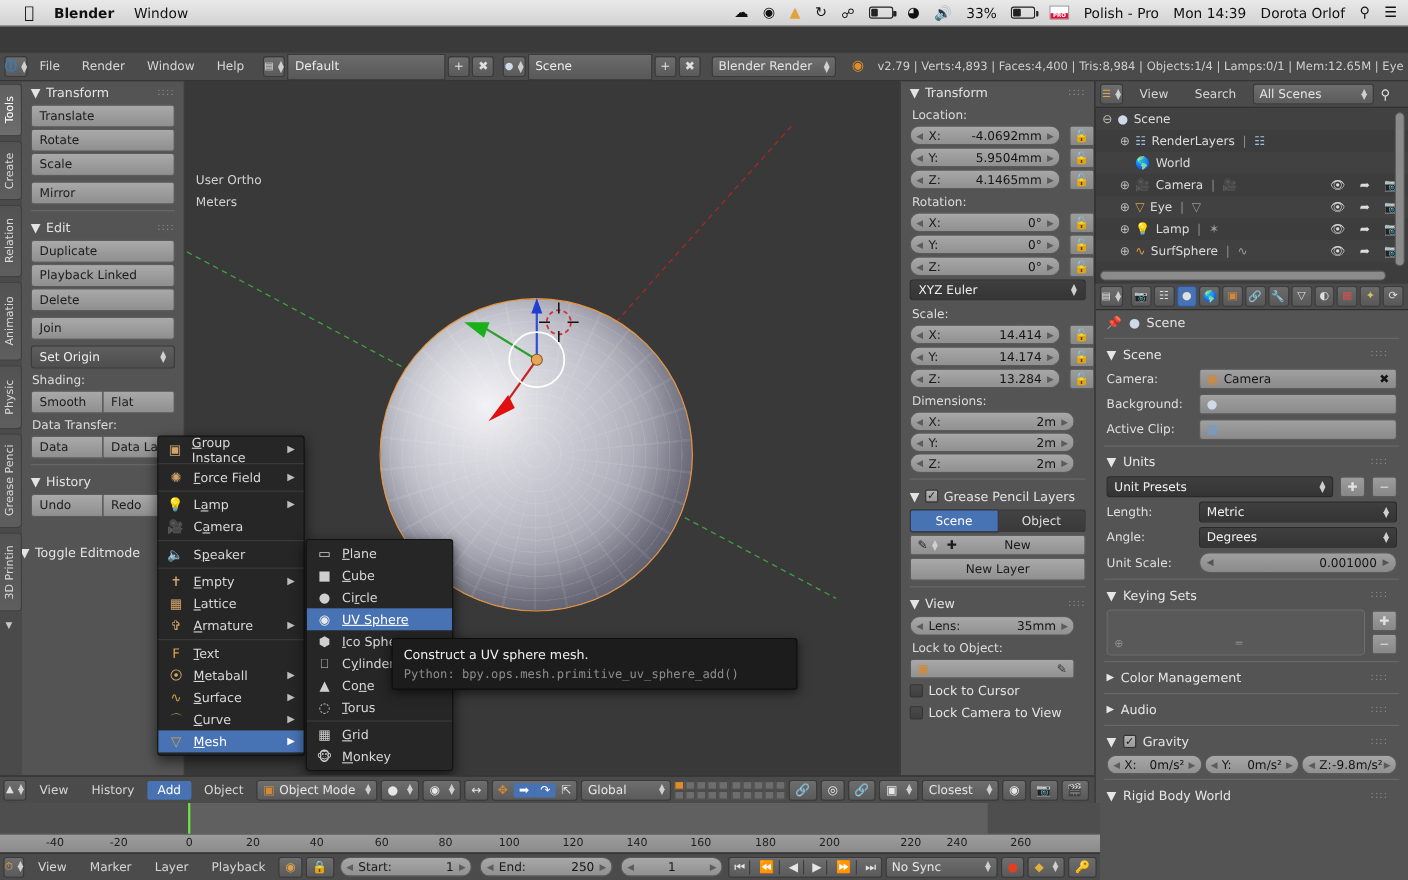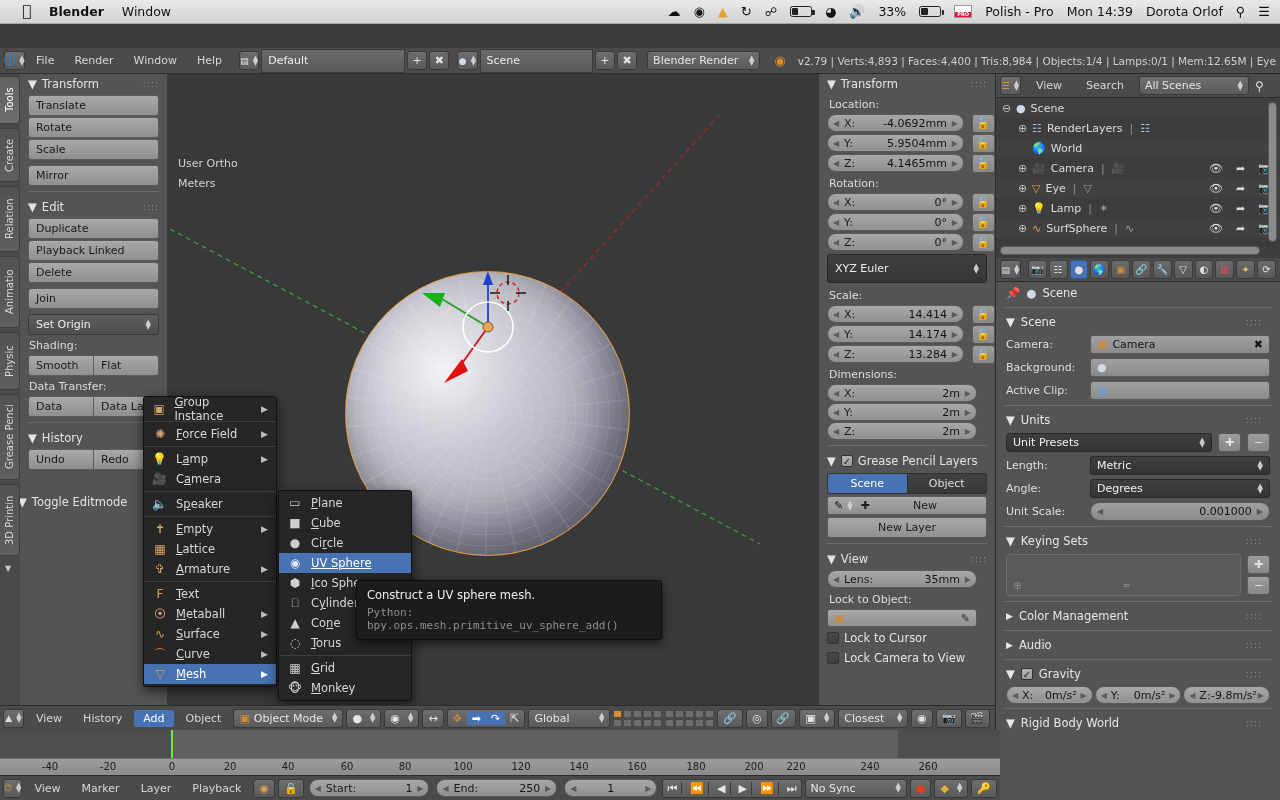--- a/index.html
+++ b/index.html
@@ -102,21 +102,21 @@
     display:flex; align-items:center; padding:0 6px; position:relative; }
   .numf .lb { color:#1b1b1b; }
   .numf .vv { margin-left:auto; }
   .numf .ar { color:#5c5c5c; font-size:8px; }
   .numf .arL { position:absolute; left:5px; }
   .numf .arR { position:absolute; right:5px; }
   .lockbtn { width:23px; height:19px; border:1px solid #5a5a5a; border-radius:3px;
     background:linear-gradient(#9d9d9d,#878787); display:flex; align-items:center; justify-content:center; }
   .rowlock { display:flex; align-items:center; }
   .rowlock .numf { flex:1; }
-  .darkfld { margin:2px 8px; height:29px; border-radius:3px; background:linear-gradient(#3f3f3f,#353535);
+  .darkfld { margin:2px 8px; height:19px; border-radius:3px; background:linear-gradient(#3f3f3f,#353535);
     border:1px solid #2b2b2b; color:#eee; font-size:11px; display:flex; align-items:center; padding:0 7px; }
   .chk { width:12px; height:12px; border:1px solid #333; border-radius:2px;
     background:linear-gradient(#b5b5b5,#999); display:inline-flex; align-items:center; justify-content:center;
     color:#1b1b1b; font-size:10px; }
   .chk.off { background:linear-gradient(#4a4a4a,#3f3f3f); color:transparent; }
   .segbtn { display:flex; margin:2px 8px; }
   .segbtn div { flex:1; text-align:center; font-size:11px; padding:3px 0; border:1px solid #333; }
   .segbtn .on { background:#4772b3; color:#fff; border-radius:3px 0 0 3px; }
   .segbtn .off { background:linear-gradient(#434343,#393939); color:#ddd; border-radius:0 3px 3px 0; border-left:none;}
 
@@ -462,21 +462,21 @@
     <div class="mitem">
       <span class="mico" style="color:#cfcfcf">▦</span>
       <span><span class="ul">G</span>rid</span>
     </div>
     <div class="mitem">
       <span class="mico" style="color:#cfcfcf">🐵</span>
       <span><span class="ul">M</span>onkey</span>
     </div>
   </div>
 
-  <div class="tooltip" style="left:356px; top:580px; width:306px">
+  <div class="tooltip" style="left:356px; top:580px; width:369px">
     <div class="t1">Construct a UV sphere mesh.</div>
     <div class="t2">Python: bpy.ops.mesh.primitive_uv_sphere_add()</div>
   </div>
 
   <div class="npanel">
     <div class="panel-hdr">
       <span>▼</span>
       <span>Transform</span>
       <span class="grip">::::</span>
     </div>
@@ -1025,21 +1025,21 @@
       <span style="left:230px">20</span>
       <span style="left:288px">40</span>
       <span style="left:347px">60</span>
       <span style="left:405px">80</span>
       <span style="left:463px">100</span>
       <span style="left:521px">120</span>
       <span style="left:579px">140</span>
       <span style="left:637px">160</span>
       <span style="left:696px">180</span>
       <span style="left:754px">200</span>
-      <span style="left:796px">220</span>
+      <span style="left:828px">220</span>
       <span style="left:870px">240</span>
       <span style="left:928px">260</span>
     </div>
   </div>
 
   <div class="tfoot">
     <div class="icobox">
       <span style="font-size:10px;color:#e0a04a">⏱</span>
       <span class="spin">
           <span>▲</span>

